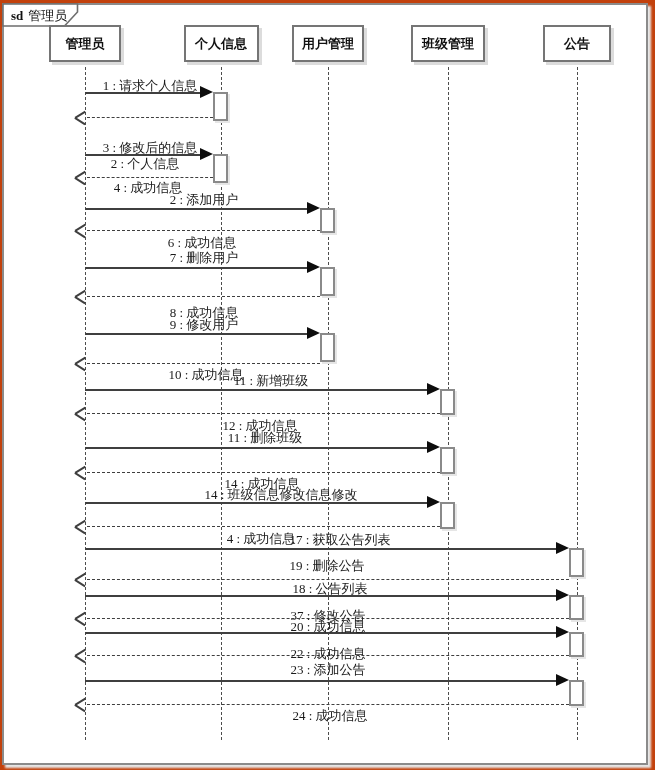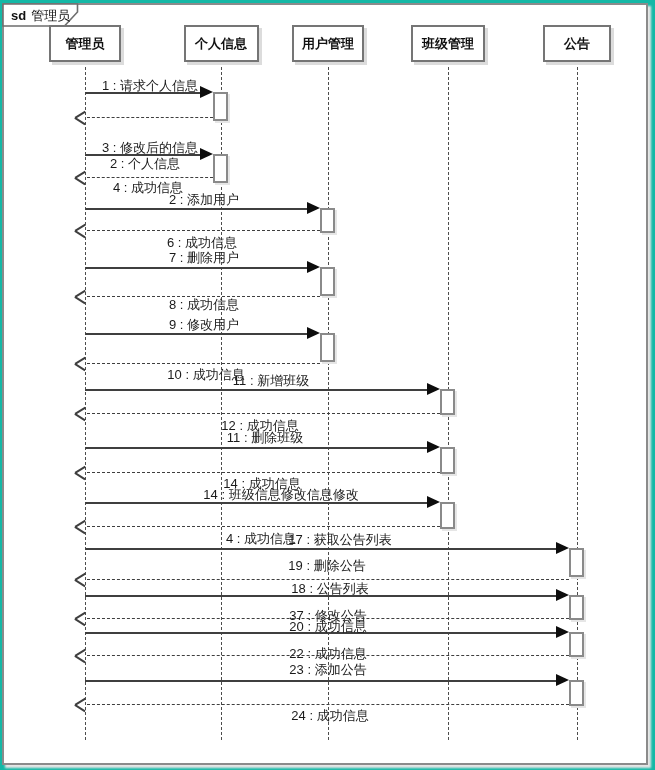--- a/index.html
+++ b/index.html
@@ -1,17 +1,17 @@
 <!DOCTYPE html>
 <html><head>
 <meta charset="utf-8">
 <style>
   html,body{margin:0;padding:0;background:#ffffff;}
   body{width:655px;height:770px;overflow:hidden;font-family:"Liberation Sans",sans-serif;}
-  #diagram{position:relative;width:655px;height:770px;background:#14b8a6;}
+  #diagram{position:relative;width:655px;height:770px;background:#c2410c;font-family:Liberation Serif, serif;}
   .frame{position:absolute;left:2px;top:3px;width:646px;height:762px;border:2px solid #8b8b8b;
          box-sizing:border-box;box-shadow:3px 3px 2px #e6e6e6;background:#ffffff;}
   .tab{position:absolute;left:2px;top:3px;width:80px;height:25px;}
   .tab svg{position:absolute;left:0;top:0;}
   .tab-label{position:absolute;left:9px;top:4px;font-size:13px;color:#111;white-space:nowrap;}
   .tab-label b{margin-right:5px;}
   .lifeline{position:absolute;width:0;border-left:1px dashed #4d4d4d;}
   .head{position:absolute;box-sizing:border-box;border:2px solid #757575;background:#ffffff;
         display:flex;align-items:center;justify-content:center;font-size:13px;font-weight:bold;
         color:#111;box-shadow:3px 3px 0 #dcdcdc;}
@@ -78,21 +78,21 @@
     <div class="arrow-sync" style="left: 307px; top: 202px;"></div>
     <div class="msg-label" style="left: 204px; top: 191px;">2 : 添加用户</div>
     <div class="chev" style="left: 75px; top: 224px;"></div>
     <div class="msg-line-return" style="left: 87px; top: 230px; width: 233px;"></div>
     <div class="msg-label" style="left: 202px; top: 234px;">6 : 成功信息</div>
     <div class="msg-line-sync" style="left: 85px; top: 267px; width: 222px;"></div>
     <div class="arrow-sync" style="left: 307px; top: 261px;"></div>
     <div class="msg-label" style="left: 204px; top: 249px;">7 : 删除用户</div>
     <div class="chev" style="left: 75px; top: 290px;"></div>
     <div class="msg-line-return" style="left: 87px; top: 296px; width: 233px;"></div>
-    <div class="msg-label" style="left: 204px; top: 296px;">8 : 成功信息</div>
+    <div class="msg-label" style="left: 204px; top: 304px;">8 : 成功信息</div>
     <div class="msg-line-sync" style="left: 85px; top: 333px; width: 222px;"></div>
     <div class="arrow-sync" style="left: 307px; top: 327px;"></div>
     <div class="msg-label" style="left: 204px; top: 316px;">9 : 修改用户</div>
     <div class="chev" style="left: 75px; top: 357px;"></div>
     <div class="msg-line-return" style="left: 87px; top: 363px; width: 233px;"></div>
     <div class="msg-label" style="left: 206px; top: 366px;">10 : 成功信息</div>
     <div class="msg-line-sync" style="left: 85px; top: 389px; width: 342px;"></div>
     <div class="arrow-sync" style="left: 427px; top: 383px;"></div>
     <div class="msg-label" style="left: 271px; top: 372px;">11 : 新增班级</div>
     <div class="chev" style="left: 75px; top: 407px;"></div>

